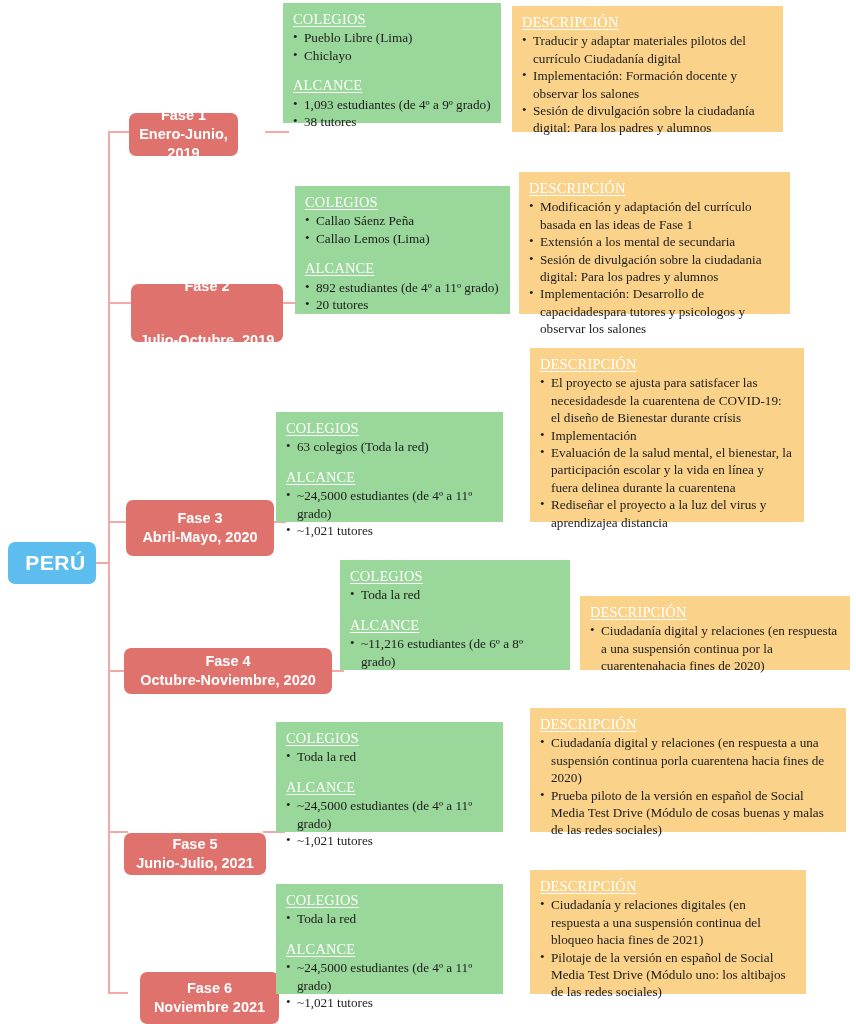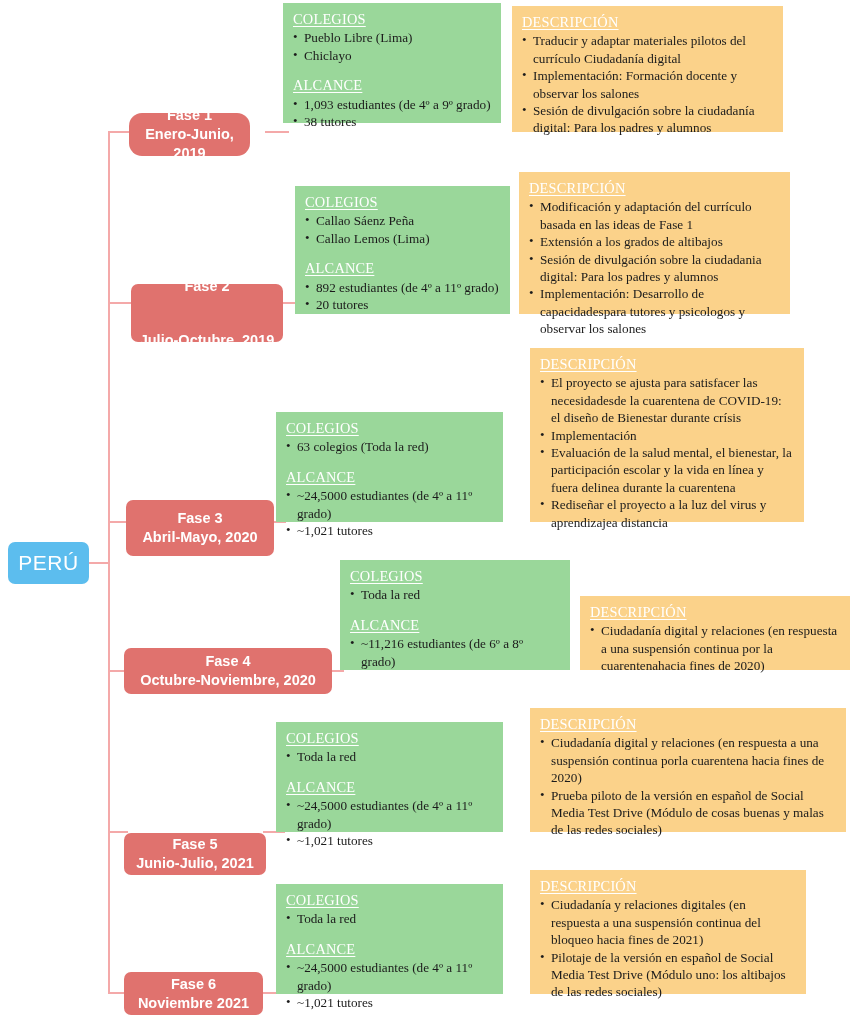--- a/index.html
+++ b/index.html
@@ -16,23 +16,24 @@
   .spine{width:2px;}
   .stub{height:2px;}
 
   
   .root-node{
     position:absolute;
     background:#5cbdee;
     border-radius:7px;
     color:#ffffff;
     font-family:"Liberation Sans", sans-serif;
-    font-weight:normal;
+    font-weight:bold;
     display:flex;align-items:center;justify-content:center;
     letter-spacing:.5px;
+    padding-left:7px;
   }
 
   
   .phase-node{
     position:absolute;
     background:#e0726e;
     border-radius:7px;
     color:#ffffff;
     font-family:"Liberation Sans", sans-serif;
     font-weight:bold;
@@ -97,21 +98,21 @@
   <div class="conn stub" style="left:282px;top:302px;width:14px;"></div>
   <div class="conn stub" style="left:272px;top:521px;width:14px;"></div>
   <div class="conn stub" style="left:330px;top:670px;width:14px;"></div>
   <div class="conn stub" style="left:263px;top:831px;width:22px;"></div>
   <div class="conn stub" style="left:261px;top:992px;width:22px;"></div>
 
   <div class="root-node" style="left:8px;top:542px;width:81px;height:42px;font-size:21px;">
     <span>PERÚ</span>
   </div>
 
-  <div class="phase-node" style="left:129px;top:113px;width:121px;height:43px;border-radius:13px;">
+  <div class="phase-node" style="left:129px;top:113px;width:109px;height:43px;">
     <span>Fase 1</span>
     <span>Enero-Junio, 2019</span>
   </div>
 
   <div class="panel green" style="left:283px;top:3px;width:218px;height:120px;">
     <h4>COLEGIOS</h4>
     <ul>
       <li>Pueblo Libre (Lima)</li>
       <li>Chiclayo</li>
     </ul>
@@ -146,21 +147,21 @@
     <ul>
       <li>892 estudiantes (de 4º a 11º grado)</li>
       <li>20 tutores</li>
     </ul>
   </div>
 
   <div class="panel orange" style="left:519px;top:172px;width:271px;height:142px;">
     <h4>DESCRIPCIÓN</h4>
     <ul>
       <li>Modificación y adaptación del currículo basada en las ideas de Fase 1</li>
-      <li>Extensión a los grados de altibajos</li>
+      <li>Extensión a los mental de secundaria</li>
       <li>Sesión de divulgación sobre la ciudadania digital: Para los padres y alumnos</li>
       <li>Implementación: Desarrollo de capacidadespara tutores y psicologos y observar los salones</li>
     </ul>
   </div>
 
   <div class="phase-node" style="left:126px;top:500px;width:148px;height:56px;">
     <span>Fase 3</span>
     <span>Abril-Mayo, 2020</span>
   </div>
 
@@ -227,21 +228,21 @@
   </div>
 
   <div class="panel orange" style="left:530px;top:708px;width:316px;height:124px;">
     <h4>DESCRIPCIÓN</h4>
     <ul>
       <li>Ciudadanía digital y relaciones (en respuesta a una suspensión continua porla cuarentena hacia fines de 2020)</li>
       <li>Prueba piloto de la versión en español de Social Media Test Drive (Módulo de cosas buenas y malas de las redes sociales)</li>
     </ul>
   </div>
 
-  <div class="phase-node" style="left:124px;top:972px;width:139px;height:43px;">
+  <div class="phase-node" style="left:140px;top:972px;width:139px;height:52px;">
     <span>Fase 6</span>
     <span>Noviembre 2021</span>
   </div>
 
   <div class="panel green" style="left:276px;top:884px;width:227px;height:110px;">
     <h4>COLEGIOS</h4>
     <ul>
       <li>Toda la red</li>
     </ul>
     <h4 class="sub">ALCANCE</h4>

